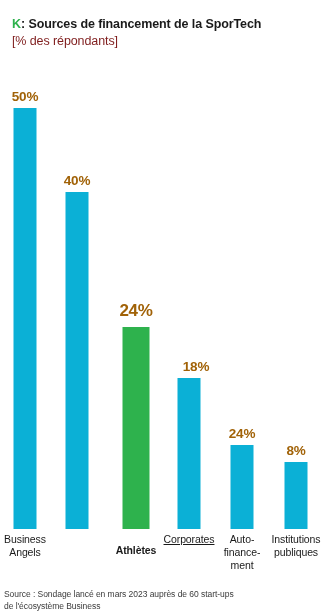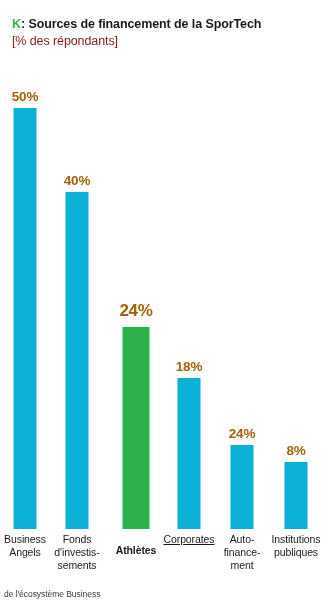--- a/index.html
+++ b/index.html
@@ -152,56 +152,52 @@
       <div class="bar-slot" style="left: 49.5px;">
         <div class="bar" style="height: 337px; background: rgb(11, 176, 214);"></div>
         <div class="bar-value" style="bottom: 341px; margin-top: 28px;">40%</div>
       </div>
       <div class="bar-slot" style="left: 108.5px;">
         <div class="bar highlight" style="height: 202px; background: rgb(46, 178, 77);"></div>
         <div class="bar-value big" style="bottom: 208px;">24%</div>
       </div>
       <div class="bar-slot" style="left: 161.5px;">
         <div class="bar" style="height: 151px; background: rgb(11, 176, 214);"></div>
-        <div class="bar-value" style="bottom: 155px;">18%</div>
+        <div class="bar-value" style="bottom: 155px; margin-left: 7px;">18%</div>
       </div>
       <div class="bar-slot" style="left: 214.5px;">
         <div class="bar" style="height: 84px; background: rgb(11, 176, 214);"></div>
         <div class="bar-value" style="bottom: 88px;">24%</div>
       </div>
       <div class="bar-slot" style="left: 268.5px;">
         <div class="bar" style="height: 67px; background: rgb(11, 176, 214);"></div>
         <div class="bar-value" style="bottom: 71px;">8%</div>
       </div>
     </div>
 
   <div class="labels" id="labels">
       <div class="cat-label" style="left: -5px;">
         <div>Business</div>
         <div>Angels</div>
       </div>
-      <div class="cat-label" style="left: 47px;">
-        <div>Fonds</div>
-        <div>d'investis-</div>
-        <div>sements</div>
-      </div>
       <div class="cat-label bold" style="left: 106px; margin-top: 11px;">
         <div>Athlètes</div>
       </div>
       <div class="cat-label" style="left: 159px; text-decoration: underline;">
         <div>Corporates</div>
       </div>
       <div class="cat-label" style="left: 212px;">
         <div>Auto-</div>
         <div>finance-</div>
         <div>ment</div>
       </div>
       <div class="cat-label" style="left: 266px;">
         <div>Institutions</div>
         <div>publiques</div>
       </div>
     </div>
 
   <div class="source">
+    <div>Source : Sondage lancé en mars 2023 auprès de 60 start-ups</div>
     <div>de l'écosystème Business</div>
   </div>
 
 </div>
 
 </body></html>

